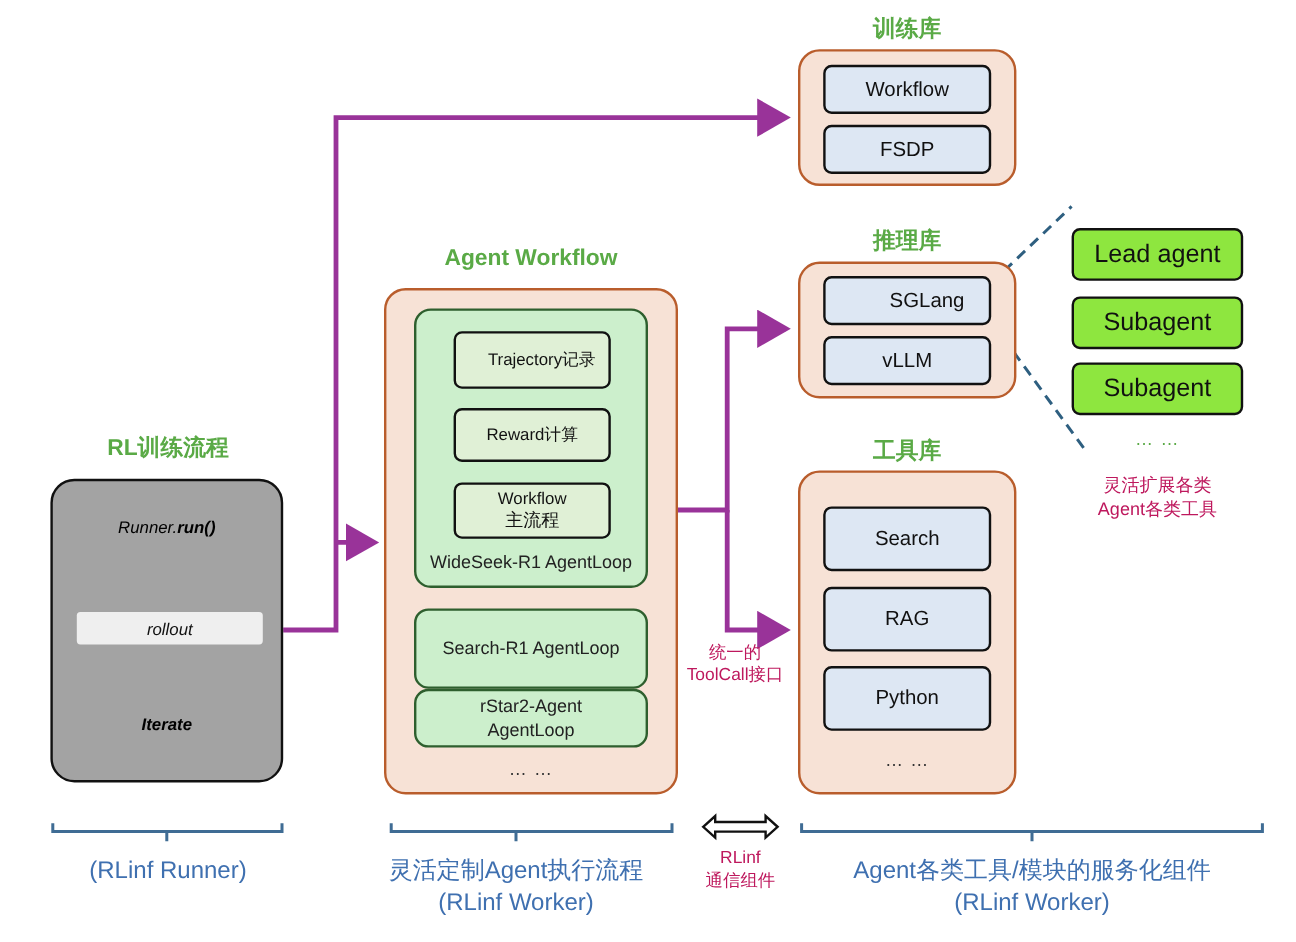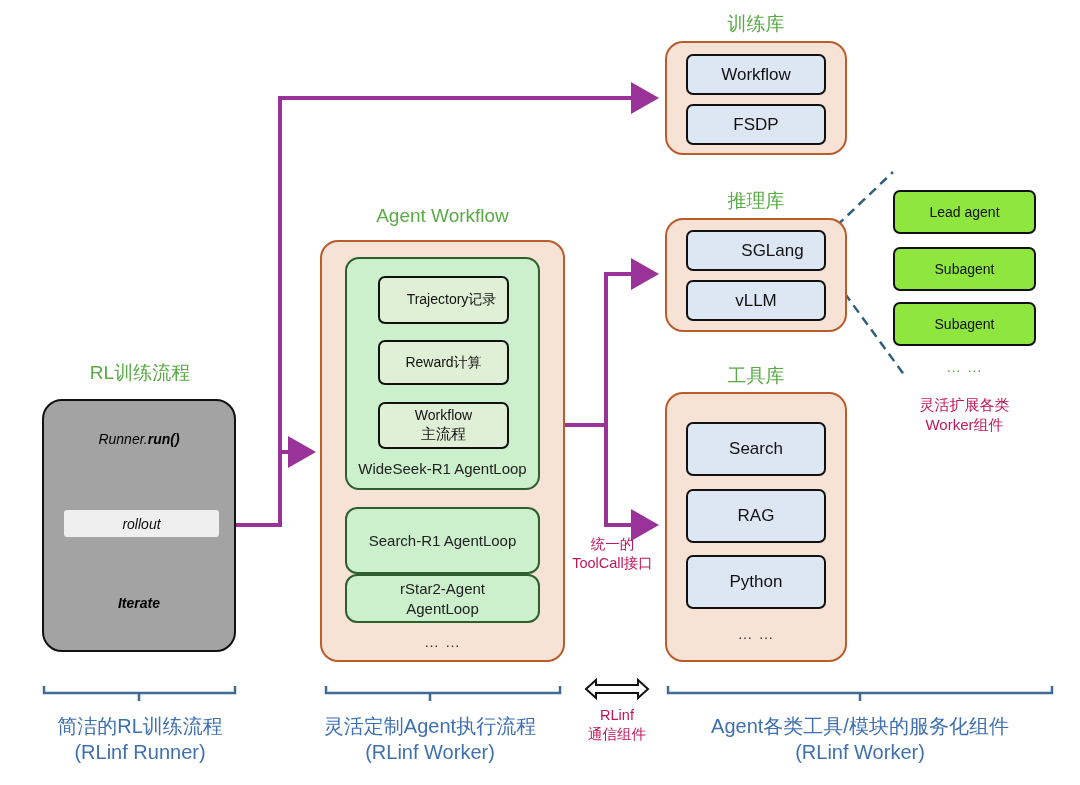--- a/index.html
+++ b/index.html
@@ -1,24 +1,24 @@
 <!DOCTYPE html>
 <html><head>
 <meta charset="utf-8">
 <style>
   html, body { margin:0; padding:0; background:#ffffff; }
   body { width:1080px; height:785px; position:relative; overflow:hidden;
          font-family:"Liberation Sans","DejaVu Sans",sans-serif; }
   .abs { position:absolute; box-sizing:border-box; }
-  .title-green { color:#5aaa46; font-weight:normal; font-size:19px; text-align:center; white-space:nowrap; }
+  .title-green { color:#5aaa46; font-weight:bold; font-size:19px; text-align:center; white-space:nowrap; }
   .peach { background:#f7e2d6; border:2.5px solid #b95d2c; border-radius:18px; }
   .bluebox { background:#dde7f3; border:2.5px solid #111; border-radius:7px;
              display:flex; align-items:center; justify-content:center; font-size:17px; color:#111; }
   .limebox { background:#8ee63f; border:2.5px solid #111; border-radius:7px;
-             display:flex; align-items:center; justify-content:center; font-size:14px; color:#111; }
+             display:flex; align-items:center; justify-content:center; font-size:21px; color:#111; }
   .paleg { background:#e0f0d6; border:2.5px solid #111; border-radius:7px;
            display:flex; flex-direction:column; align-items:center; justify-content:center; font-size:14px; color:#111; text-align:center; line-height:1.25; }
   .loopbox { background:#ccefcc; border:2.5px solid #2e5f2e; border-radius:14px; }
   .loopsmall { background:#ccefcc; border:2.5px solid #2e5f2e; border-radius:12px;
                display:flex; flex-direction:column; align-items:center; justify-content:center; font-size:15px; color:#222; line-height:1.3; text-align:center; }
   .dots { color:#333; font-size:15px; text-align:center; letter-spacing:1px; }
   .runner { background:#a3a3a3; border:2.5px solid #111; border-radius:20px; }
   .step { background:#efefef; border-radius:3px; display:flex; align-items:center; justify-content:center;
           font-style:italic; font-size:14px; color:#111; }
   .bottom-label { color:#3f70b0; font-size:20px; text-align:center; line-height:1.3; white-space:nowrap; }
@@ -101,35 +101,34 @@
 <div class="abs bluebox" style="left:686px; top:489px; width:140px; height:54px;">RAG</div>
 <div class="abs bluebox" style="left:686px; top:555px; width:140px; height:54px;">Python</div>
 <div class="abs dots" style="left:665px; top:625px; width:182px;">… …</div>
 
 <div class="abs limebox" style="left:893px; top:190px; width:143px; height:44px;">Lead agent</div>
 <div class="abs limebox" style="left:893px; top:247px; width:143px; height:44px;">Subagent</div>
 <div class="abs limebox" style="left:893px; top:302px; width:143px; height:44px;">Subagent</div>
 <div class="abs dots" style="left:893px; top:358px; width:143px; color:#5aaa46;">… …</div>
 <div class="abs green-small" style="left:893px; top:395px; width:143px; font-size:15px;">
   <div>灵活扩展各类</div>
-  <div>Worker组件</div>
+  <div>Agent各类工具</div>
 </div>
 
 <div class="abs green-small" style="left:560px; top:535px; width:105px;">
   <div>统一的</div>
   <div>ToolCall接口</div>
 </div>
 
 <div class="abs green-small" style="left:572px; top:706px; width:90px;">
   <div>RLinf</div>
   <div>通信组件</div>
 </div>
 
 <div class="abs bottom-label" style="left:20px; top:713px; width:240px;">
-  <div>简洁的RL训练流程</div>
   <div>(RLinf Runner)</div>
 </div>
 <div class="abs bottom-label" style="left:300px; top:713px; width:260px;">
   <div>灵活定制Agent执行流程</div>
   <div>(RLinf Worker)</div>
 </div>
 <div class="abs bottom-label" style="left:665px; top:713px; width:390px;">
   <div>Agent各类工具/模块的服务化组件</div>
   <div>(RLinf Worker)</div>
 </div>

